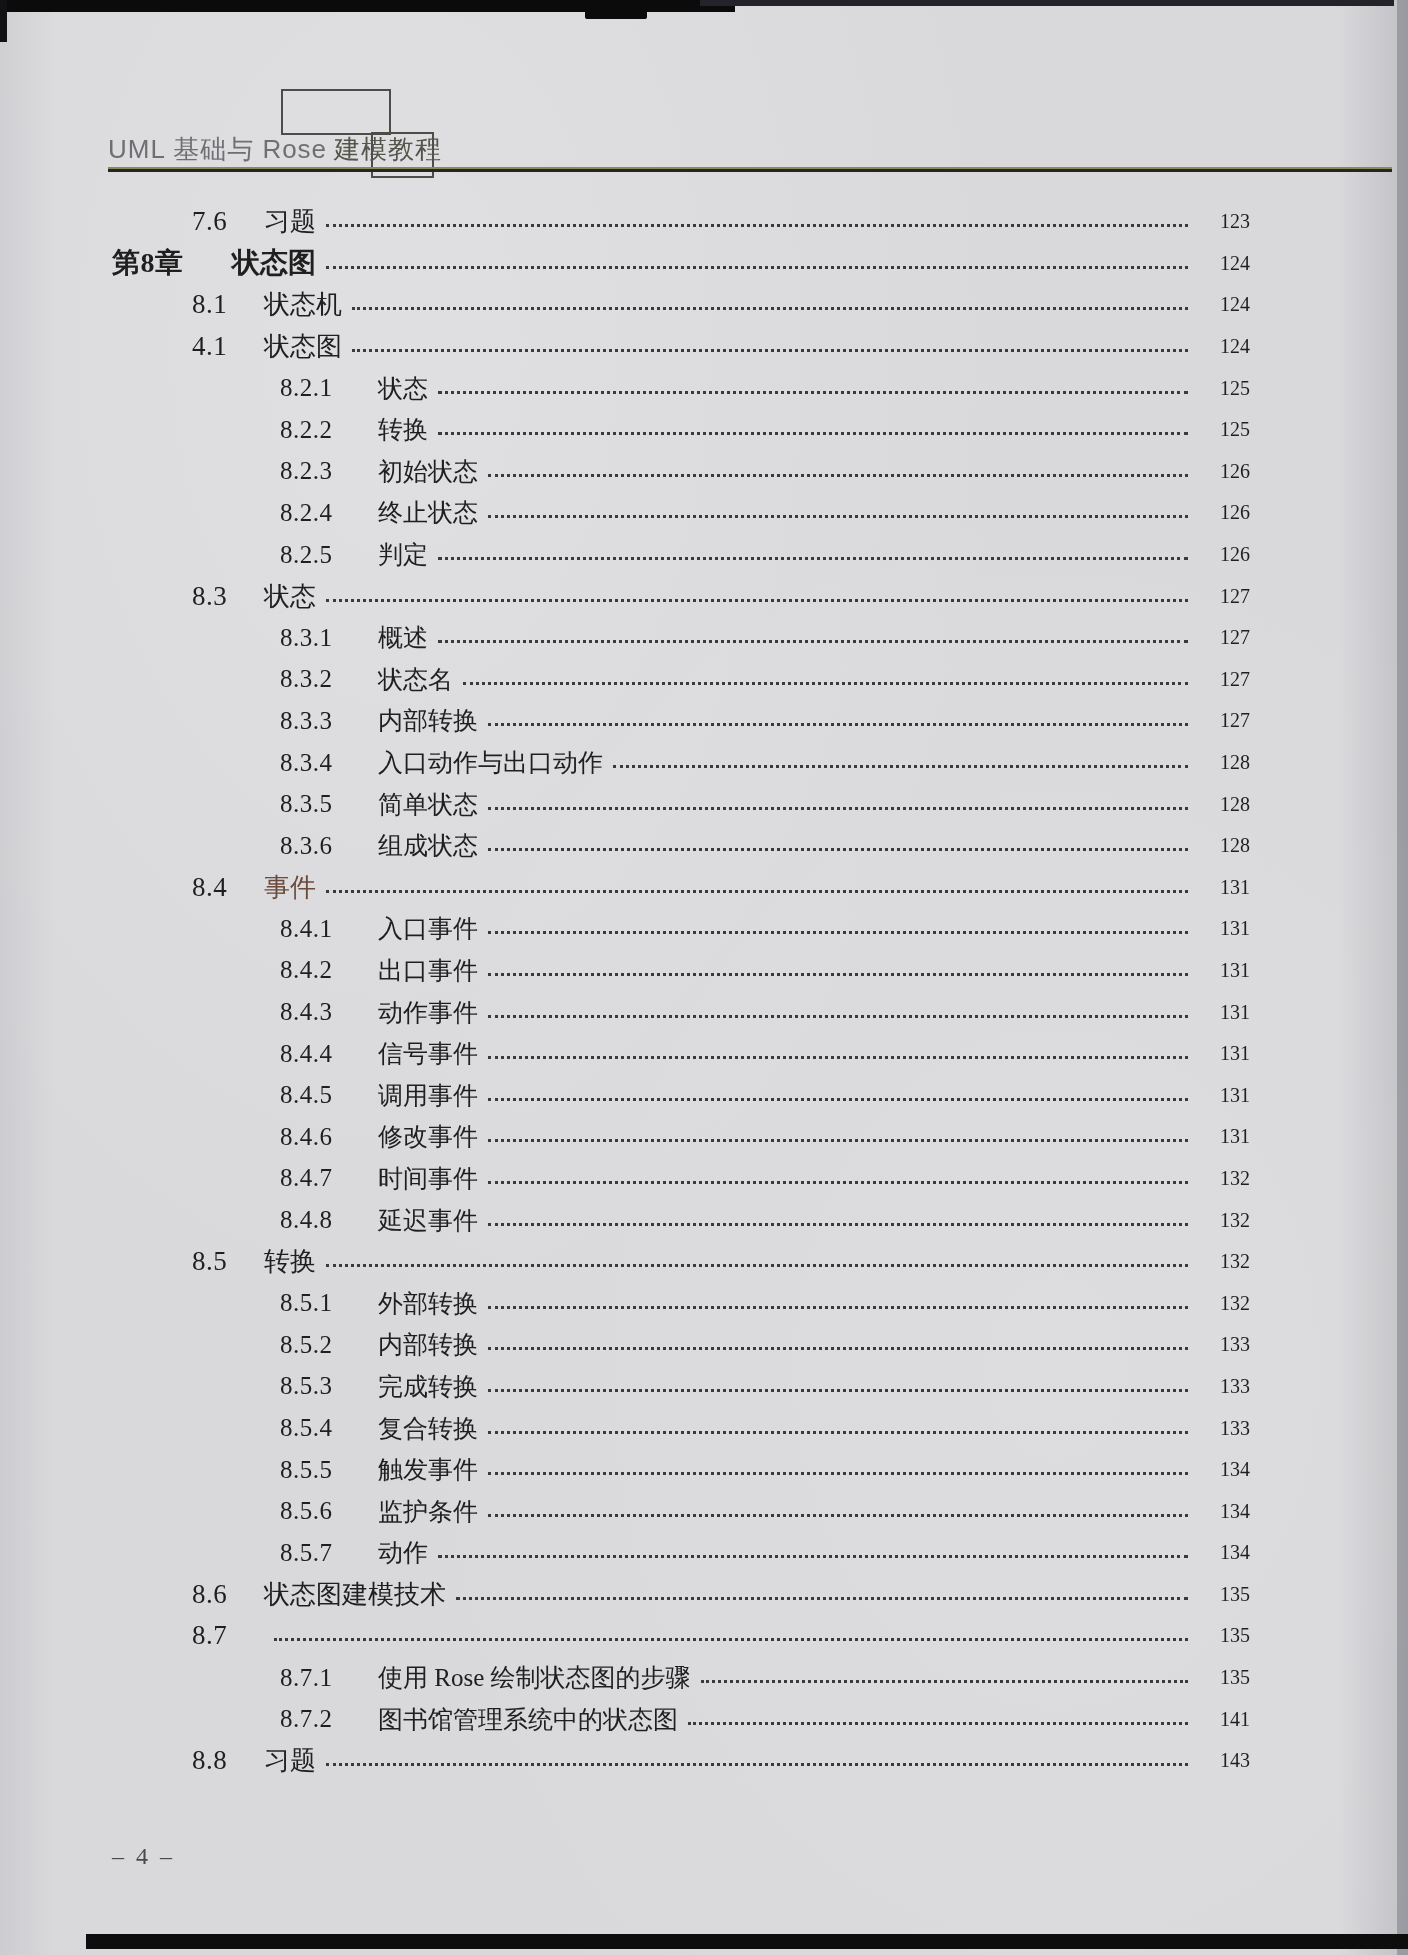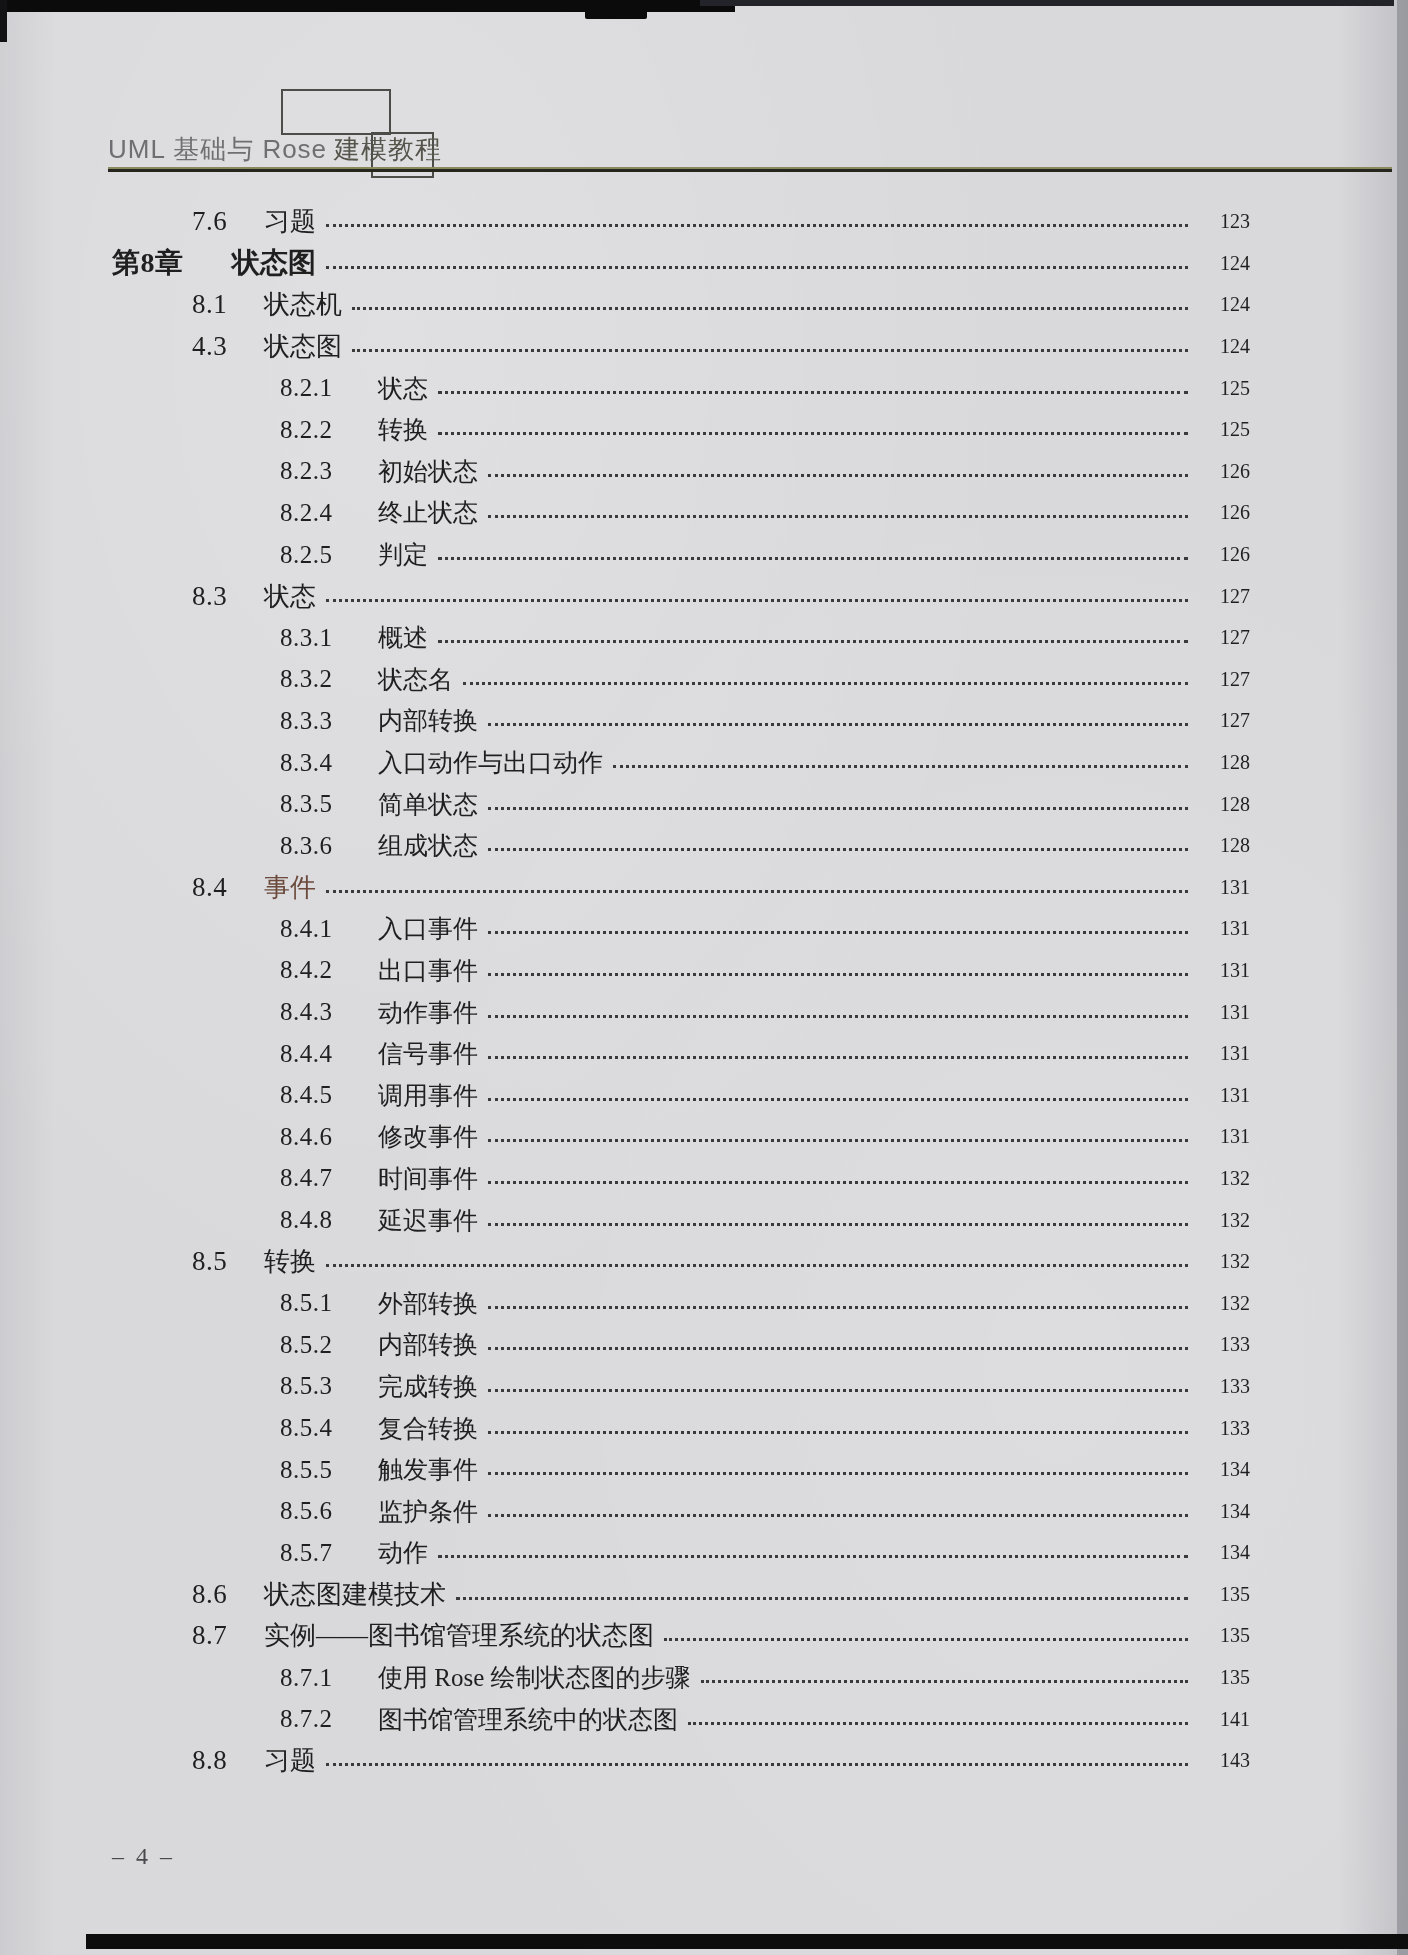--- a/index.html
+++ b/index.html
@@ -108,21 +108,21 @@
     <span class="leader"></span>
     <span class="pageno">124</span>
   </div>
       <div class="toc-row level-2">
     <span class="num">8.1</span>
     <span class="title">状态机</span>
     <span class="leader"></span>
     <span class="pageno">124</span>
   </div>
       <div class="toc-row level-2">
-    <span class="num">4.3</span>
+    <span class="num">4.1</span>
     <span class="title">状态图</span>
     <span class="leader"></span>
     <span class="pageno">124</span>
   </div>
       <div class="toc-row level-3">
     <span class="num">8.2.1</span>
     <span class="title">状态</span>
     <span class="leader"></span>
     <span class="pageno">125</span>
   </div>
@@ -295,21 +295,20 @@
     <span class="pageno">134</span>
   </div>
       <div class="toc-row level-2">
     <span class="num">8.6</span>
     <span class="title">状态图建模技术</span>
     <span class="leader"></span>
     <span class="pageno">135</span>
   </div>
       <div class="toc-row level-2">
     <span class="num">8.7</span>
-    <span class="title">实例——图书馆管理系统的状态图</span>
     <span class="leader"></span>
     <span class="pageno">135</span>
   </div>
       <div class="toc-row level-3">
     <span class="num">8.7.1</span>
     <span class="title">使用 Rose 绘制状态图的步骤</span>
     <span class="leader"></span>
     <span class="pageno">135</span>
   </div>
       <div class="toc-row level-3">

